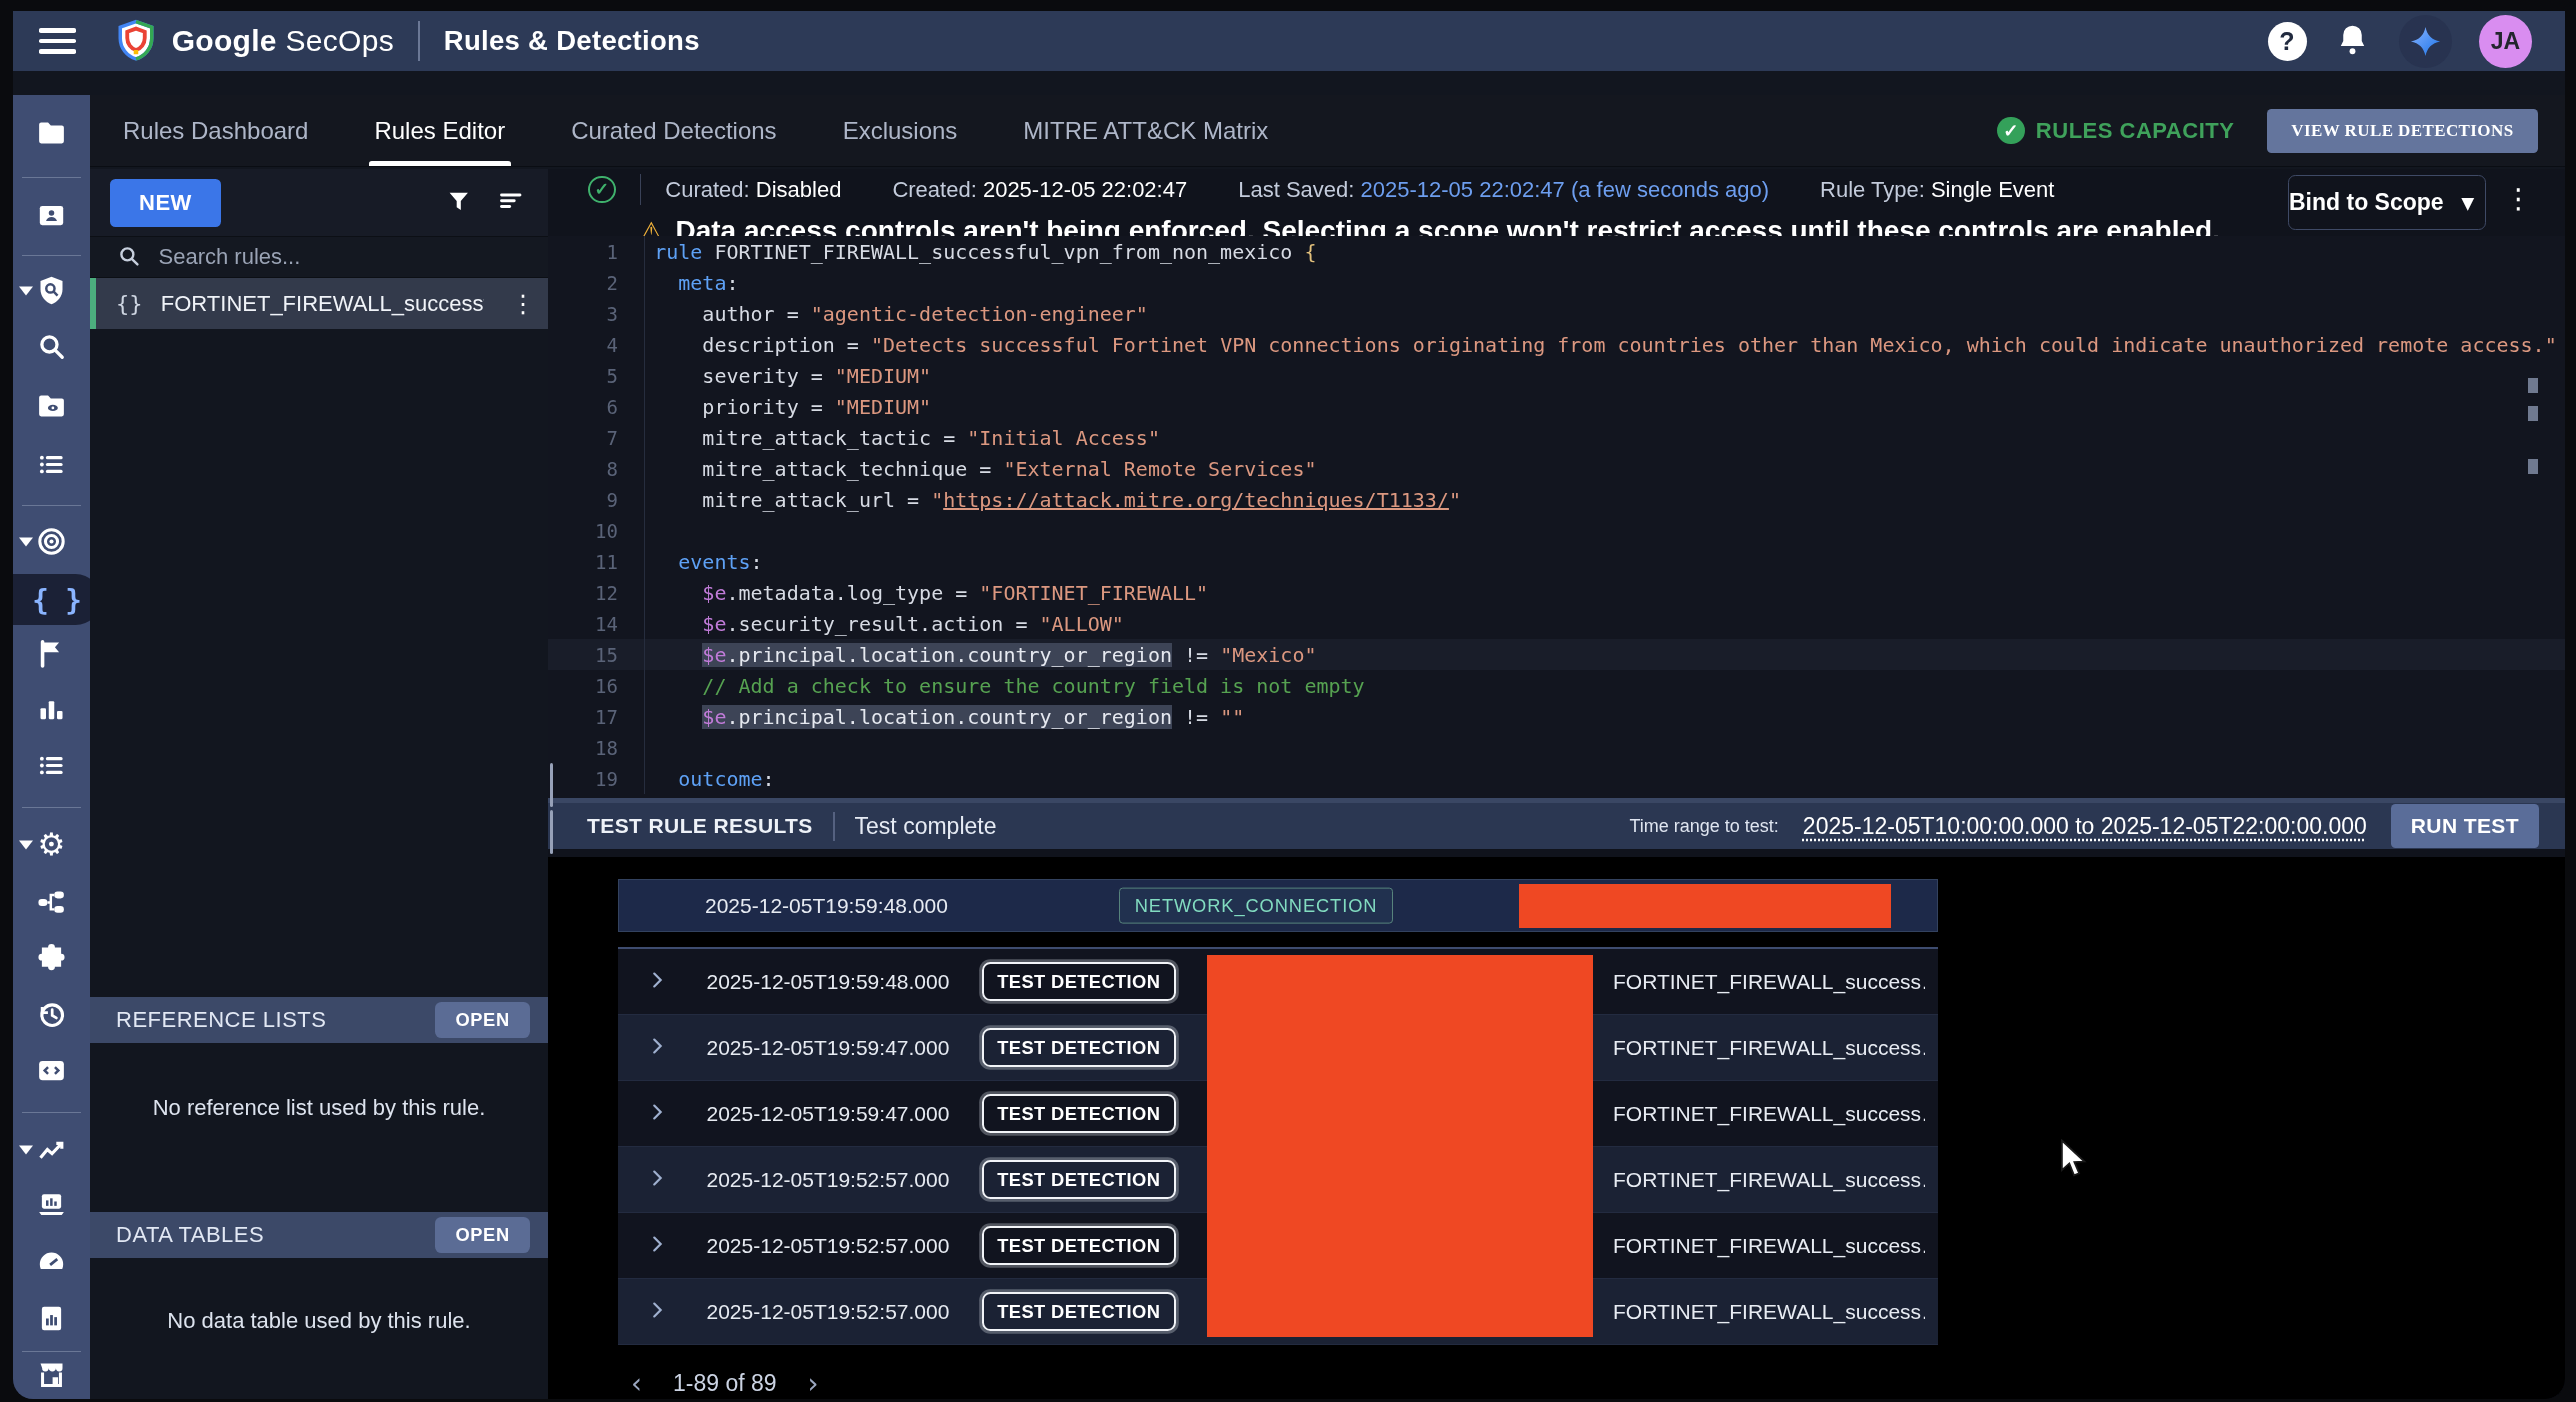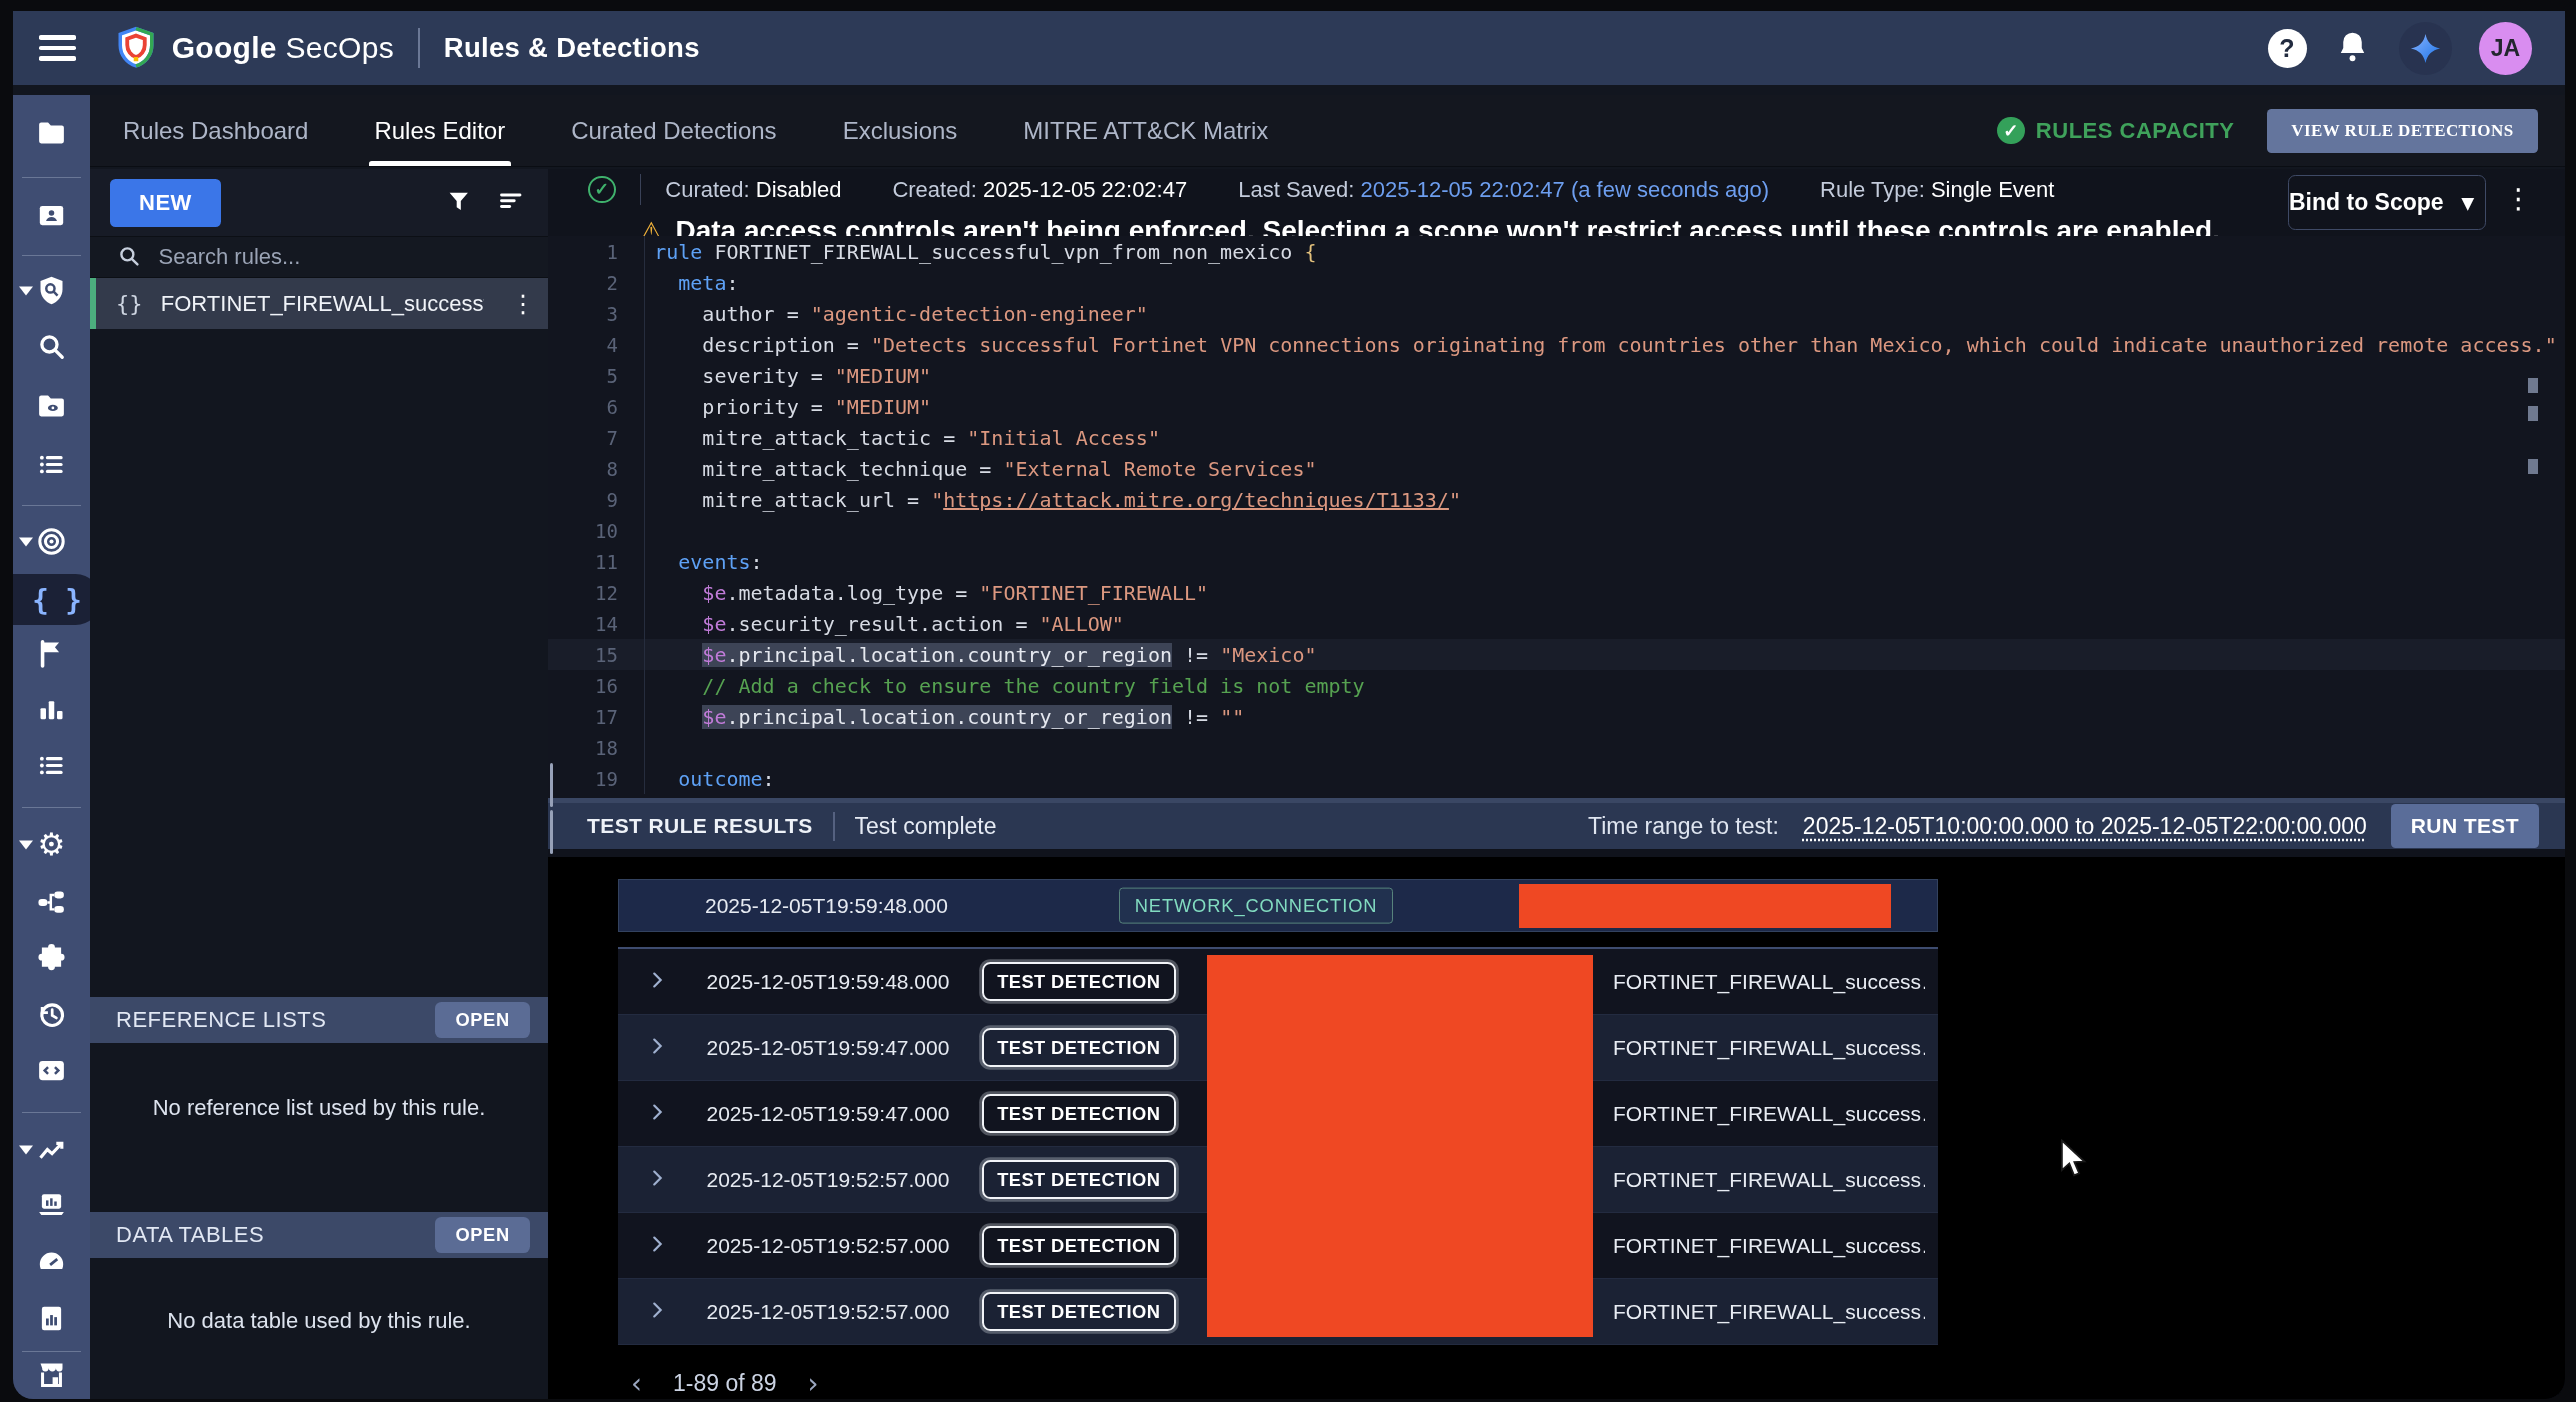--- a/index.html
+++ b/index.html
@@ -3,21 +3,21 @@
 <meta charset="utf-8">
 <style>
   * { margin:0; padding:0; box-sizing:border-box; }
   html,body { background:#000; width:2576px; height:1403px; overflow:hidden;
     font-family:"Liberation Sans", sans-serif; }
   .frame { position:relative; width:2576px; height:1403px; background:#0a0b0e; }
   .app { position:absolute; left:13px; top:11px; right:11px; bottom:3.7px;
     background:#12161f; border-radius:0 0 20px 20px; overflow:hidden; }
 
   
-  .header { position:absolute; left:0; right:0; top:0; height:74px; background:#2d3a57;
+  .header { position:absolute; left:0; right:0; top:0; height:60px; background:#2d3a57;
     display:flex; align-items:center;text-align:center; }
   .hamburger { width:37px; height:26px; margin-left:26px; display:flex; flex-direction:column;
     justify-content:space-between; cursor:pointer; }
   .hamburger span { display:block; height:4.6px; background:#fff; border-radius:1.8px; }
   .logo-shield { margin-left:39px; }
   .product-name { margin-left:14.7px; color:#fff; font-size:30px; letter-spacing:0.3px; }
   .product-name b { font-weight:700; }
   .header-divider { width:1.8px; height:40px; background:#6b7896; margin:0 24px; }
   .section-title { color:#fff; font-size:27.5px; font-weight:700; letter-spacing:0.3px; }
   .header-right { margin-left:auto; display:flex; align-items:center; gap:27.5px; margin-right:33px; }
@@ -126,21 +126,21 @@
   .splitter { position:absolute; left:0; right:0; top:629px; height:13px; background:#3a4764; }
   .split-handle { position:absolute; left:1.8px; top:594px; width:14.7px; height:44px; z-index:5; }
   .split-handle i { display:inline-block; width:3.7px; height:44px; background:#97a1b8;
     border-radius:1.8px; margin-right:3.7px; }
   .results-bar { position:absolute; left:0; right:0; top:634px; height:46px; background:#2b3752;
     display:flex; align-items:center; }
   .rb-title { color:#eef2f8; font-weight:700; font-size:21px; letter-spacing:0.4px; margin-left:39px; }
   .rb-vdiv { width:1.8px; height:29px; background:#556180; margin:0 20px; }
   .rb-status { color:#e6ebf4; font-size:23px; }
   .rb-right { margin-left:auto; display:flex; align-items:center; gap:24px; margin-right:26px; }
-  .rb-range-label { color:#dfe5f0; font-size:23px; }
+  .rb-range-label { color:#dfe5f0; font-size:18px; }
   .rb-range { color:#fff; font-size:23px; text-decoration:underline dotted; text-underline-offset:6.4px; }
   .run-btn { background:#5a6d99; color:#fff; border:none; border-radius:4.6px; font-weight:700;
     font-size:21px; letter-spacing:0.4px; padding:10px 20px; cursor:pointer; }
 
   
   .results { position:absolute; left:0; right:0; top:688px; bottom:0; background:#000000; }
   .sel-row { position:absolute; left:70px; top:22px; width:1320px; height:53px; background:#1d2949;
     border:1.8px solid #33425f; display:flex; align-items:center; }
   .sel-ts { color:#e7ebf2; font-size:21px; margin-left:86px; }
   .evt-badge { position:absolute; left:500px; top:50%; transform:translateY(-50%);

